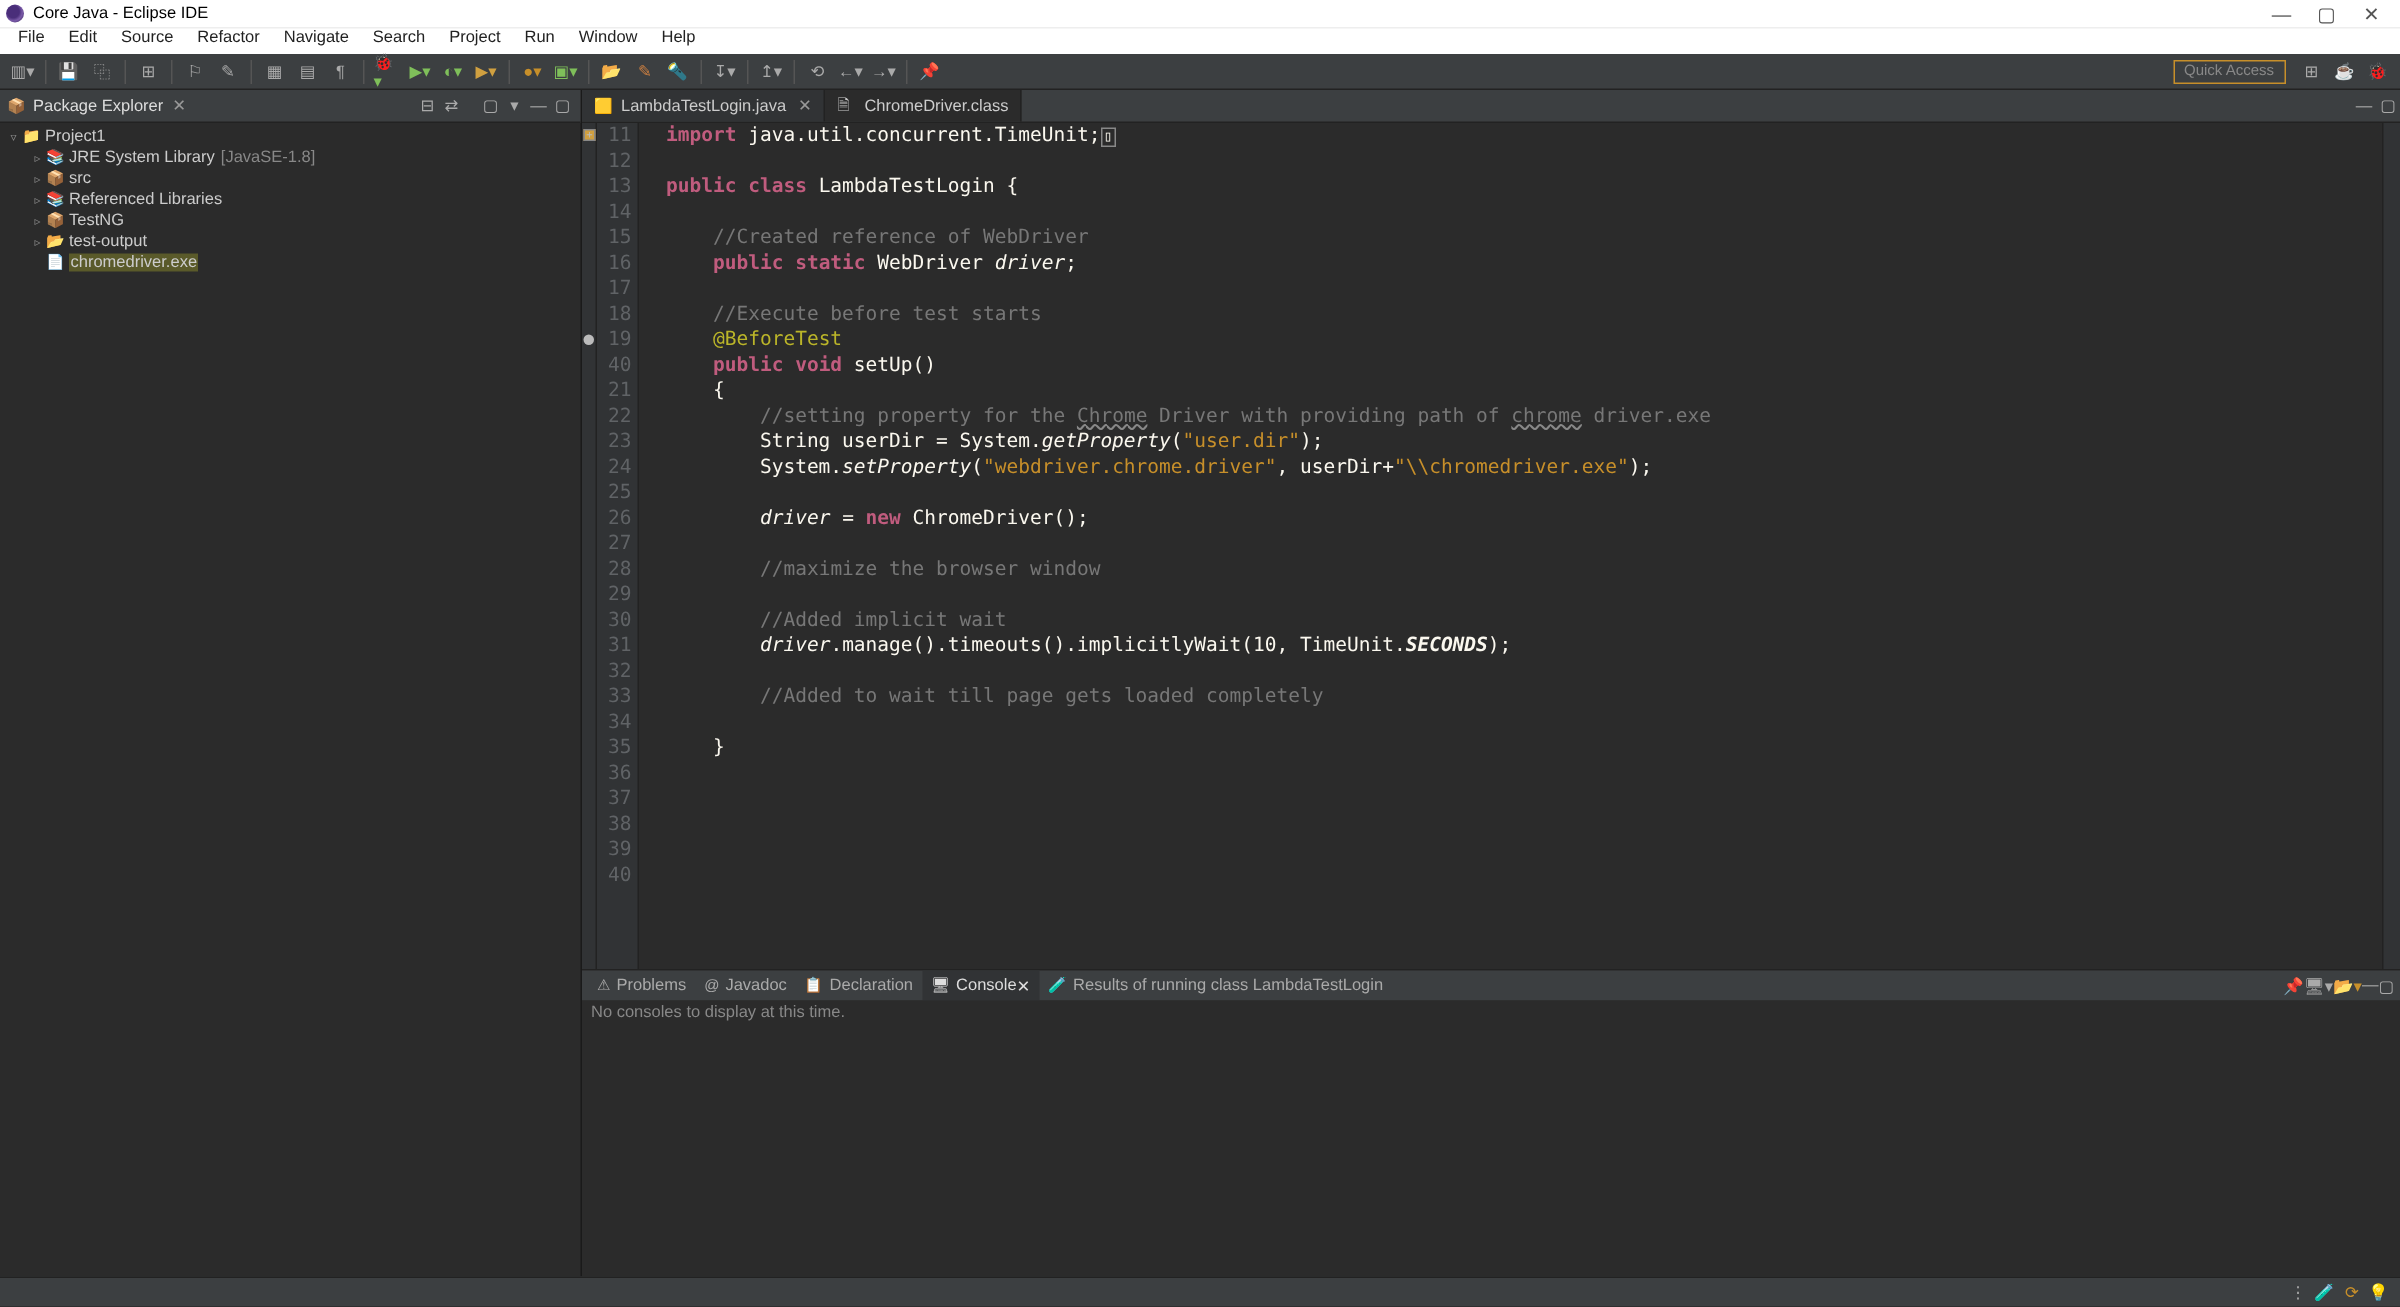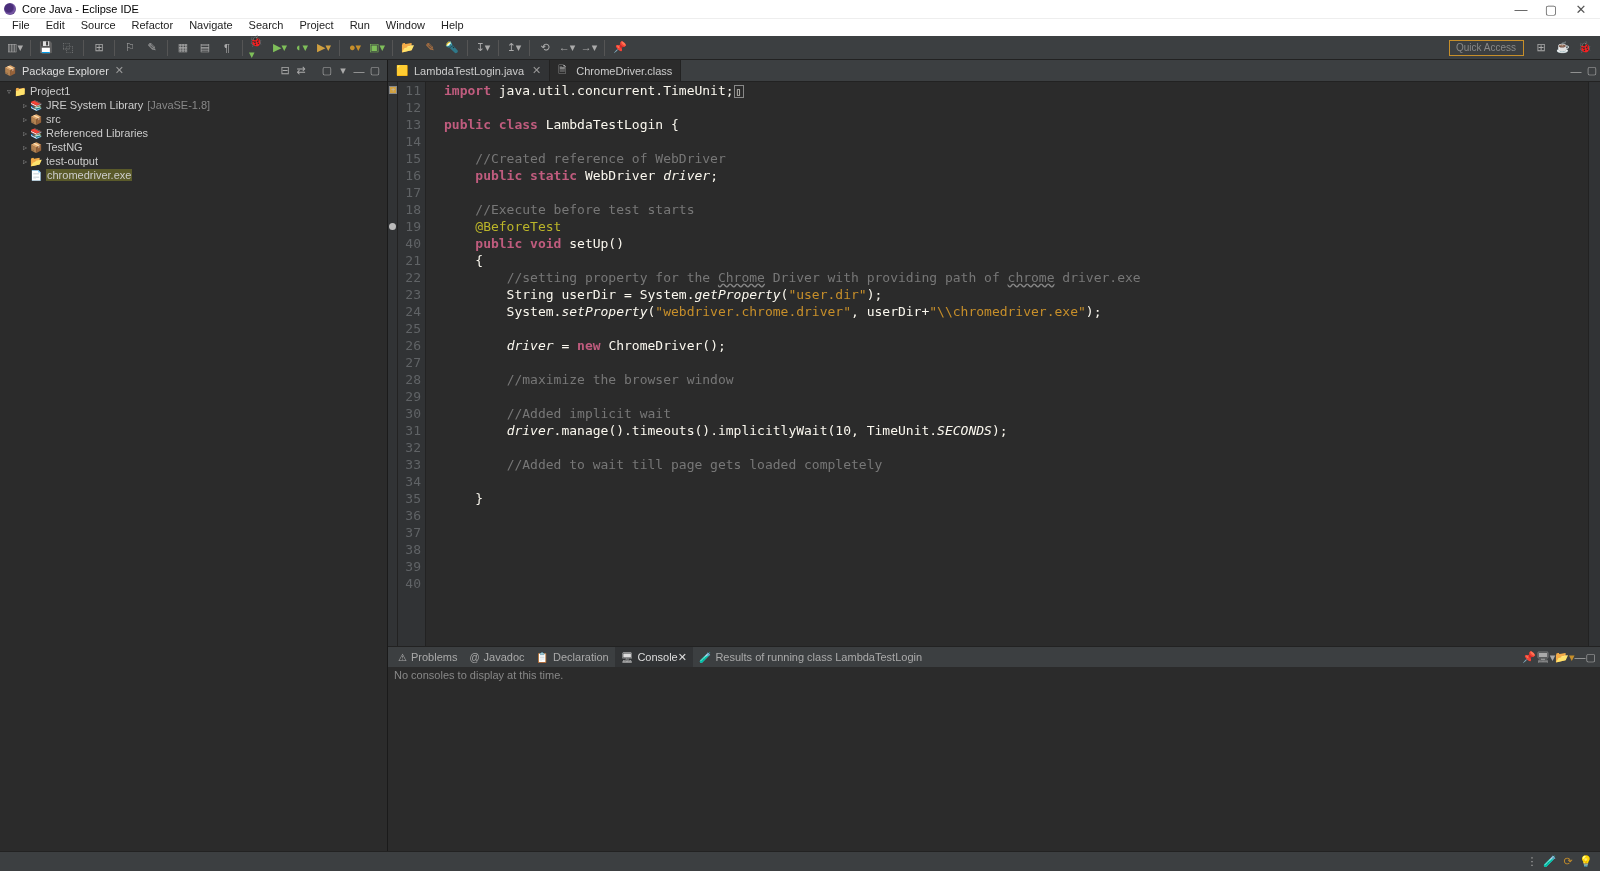--- a/index.html
+++ b/index.html
@@ -172,21 +172,21 @@
   margin-left: 12px;
 }
 .code .line { height: 17px; white-space: pre; }
 .kw { color: #c05c7e; font-weight: bold; }
 .cm { color: #777; }
 .ty { color: #fbf8ef; }
 .fd { color: #fbf8ef; font-style: italic; }
 .st { color: #c78f2a; }
 .nm { color: #fbf8ef; }
 .an { color: #bbb529; }
-.sc { color: #fbf8ef; font-style: italic; font-weight: normal;}
+.sc { color: #fbf8ef; font-style: italic; font-weight: bold;}
 .sq { text-decoration-line: underline; text-decoration-style: wavy; text-decoration-color: #888; }
 .overview-ruler { width: 12px; background: #313335; border-left: 1px solid #222; }
 .bottom-panels {
   height: 205px;
   display: flex;
   flex-direction: column;
   border-top: 1px solid #222;
 }
 .bottom-tabs {
   height: 20px;

